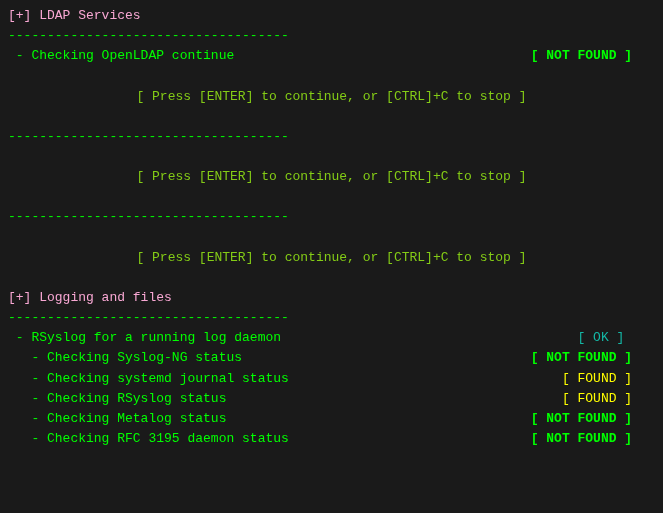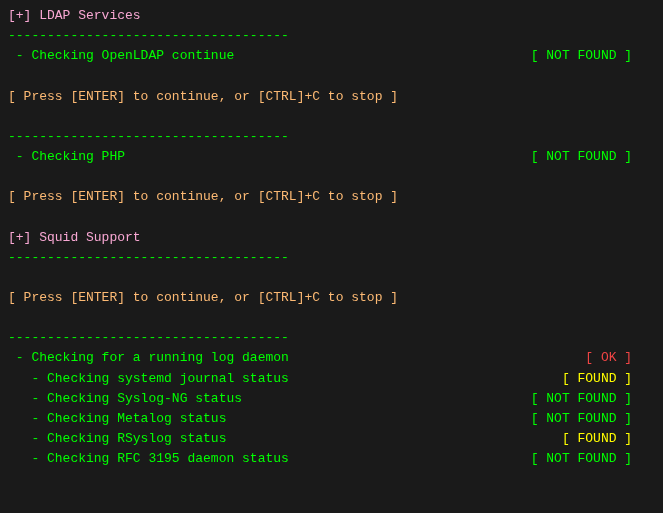--- a/index.html
+++ b/index.html
@@ -16,55 +16,56 @@
       min-height: 513px;
       padding: 6px 8px;
       overflow: hidden;
     }
     .line {
       white-space: pre;
       line-height: 1.55;
     }
     .status-not-found {
       color: #00ff00;
+      font-weight: bold;
     }
     .status-ok {
-      color: #ef4444;
+      color: #14b8a6;
       margin-top: 44px;
     }
     .status-found {
       color: #ffff00;
     }
     .section-header {
       color: #f9a8d4;
     }
     .press-line {
-      color: #fdba74;
+      color: #84cc16;
+      text-align: center;
     }
   </style>
 </head>
 <body>
 
 <div id="terminal-output">
     <div class="line section-header">[+] LDAP Services</div>
     <div class="line">------------------------------------</div>
     <div class="line"><span> - Checking OpenLDAP continue</span><span class="status-not-found">                                      [ NOT FOUND ]</span></div>
     <div class="line">&nbsp;</div>
     <div class="line press-line">[ Press [ENTER] to continue, or [CTRL]+C to stop ]</div>
     <div class="line">&nbsp;</div>
     <div class="line">------------------------------------</div>
-    <div class="line"><span> - Checking PHP</span><span class="status-not-found">                                                    [ NOT FOUND ]</span></div>
     <div class="line">&nbsp;</div>
     <div class="line press-line">[ Press [ENTER] to continue, or [CTRL]+C to stop ]</div>
     <div class="line">&nbsp;</div>
-    <div class="line section-header">[+] Squid Support</div>
     <div class="line">------------------------------------</div>
     <div class="line">&nbsp;</div>
     <div class="line press-line">[ Press [ENTER] to continue, or [CTRL]+C to stop ]</div>
     <div class="line">&nbsp;</div>
+    <div class="line section-header">[+] Logging and files</div>
     <div class="line">------------------------------------</div>
-    <div class="line"><span> - Checking for a running log daemon</span><span class="status-ok">                                      [ OK ]</span></div>
+    <div class="line"><span> - RSyslog for a running log daemon</span><span class="status-ok">                                      [ OK ]</span></div>
+    <div class="line"><span>   - Checking Syslog-NG status</span><span class="status-not-found">                                     [ NOT FOUND ]</span></div>
     <div class="line"><span>   - Checking systemd journal status</span><span class="status-found">                                   [ FOUND ]</span></div>
-    <div class="line"><span>   - Checking Syslog-NG status</span><span class="status-not-found">                                     [ NOT FOUND ]</span></div>
+    <div class="line"><span>   - Checking RSyslog status</span><span class="status-found">                                           [ FOUND ]</span></div>
     <div class="line"><span>   - Checking Metalog status</span><span class="status-not-found">                                       [ NOT FOUND ]</span></div>
-    <div class="line"><span>   - Checking RSyslog status</span><span class="status-found">                                           [ FOUND ]</span></div>
     <div class="line"><span>   - Checking RFC 3195 daemon status</span><span class="status-not-found">                               [ NOT FOUND ]</span></div>
   </div>
 
 </body></html>

